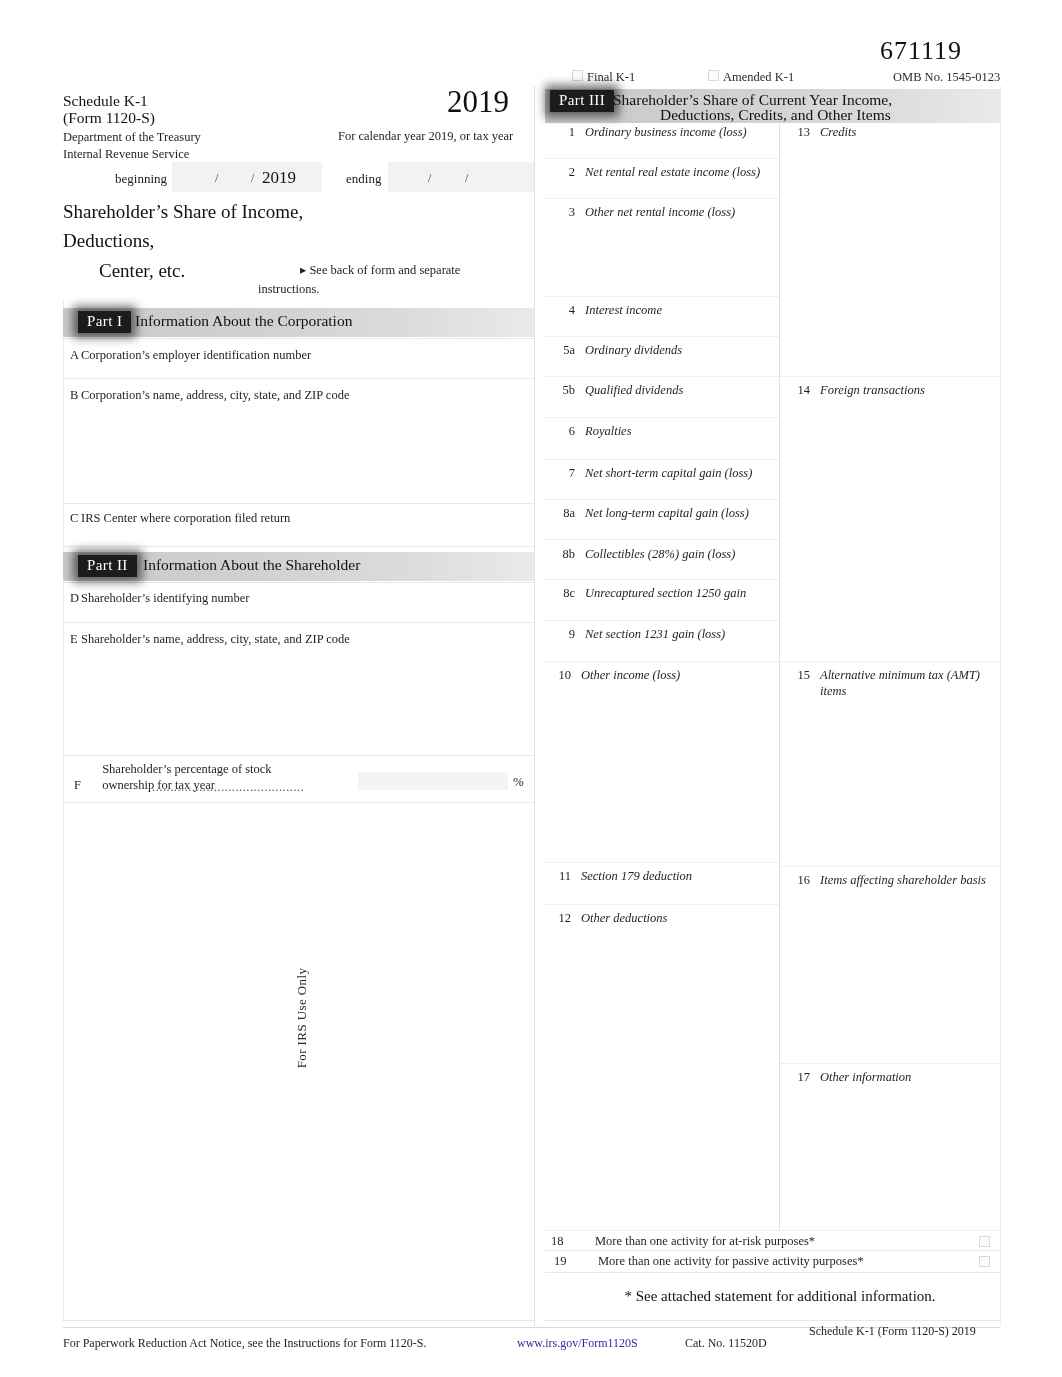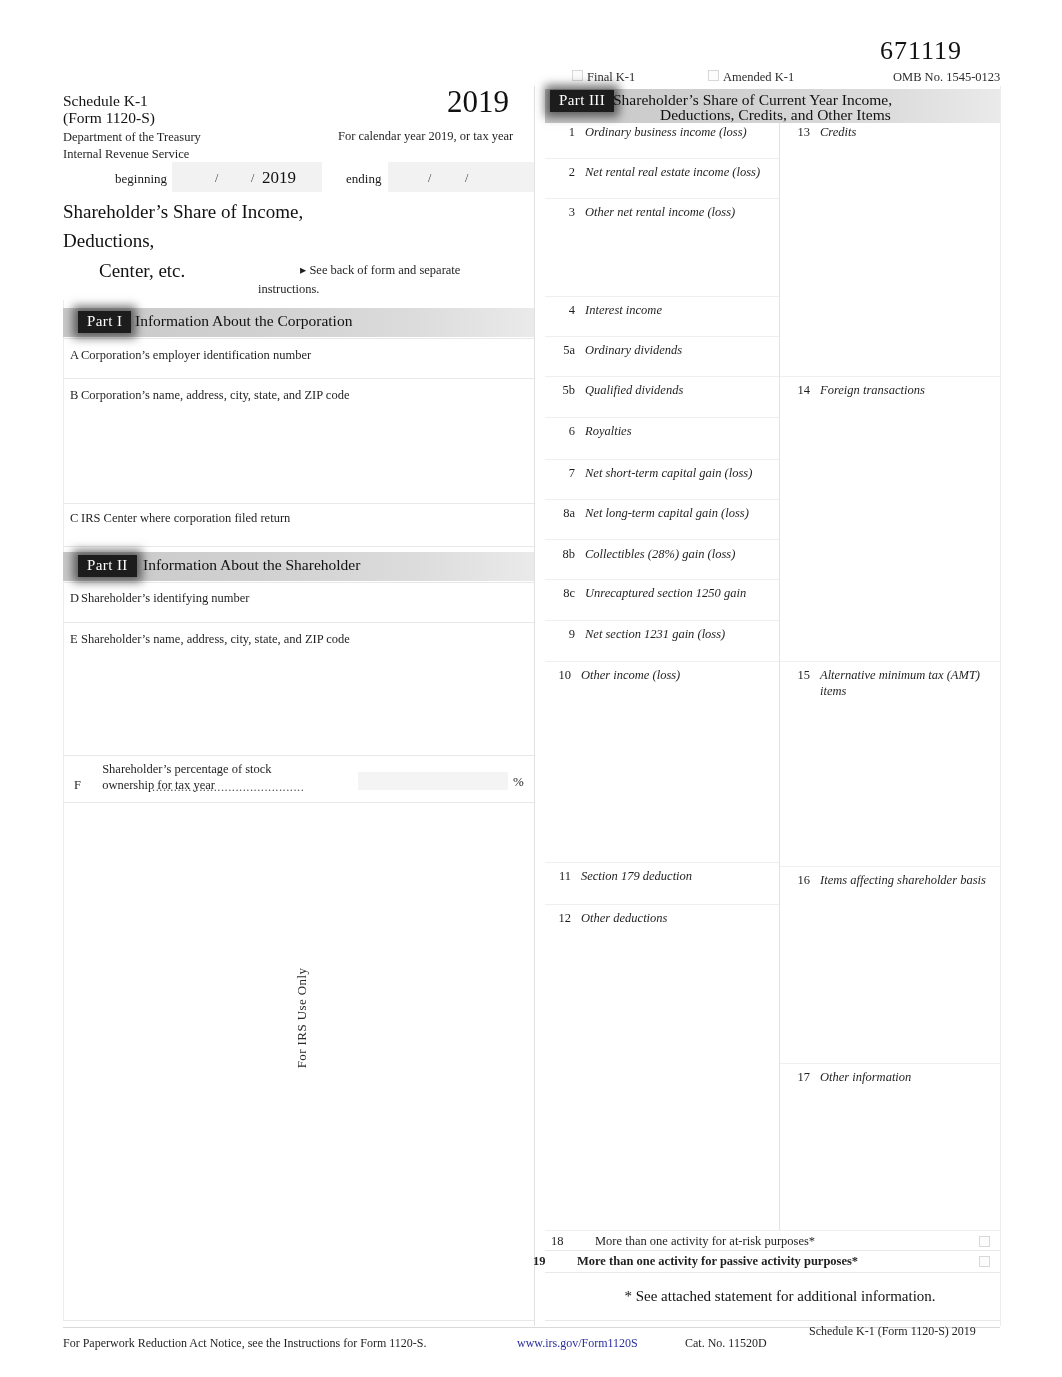--- a/index.html
+++ b/index.html
@@ -462,21 +462,21 @@
     <span class="txt">Other information</span>
   </div>
   <div class="abs" style="left:781px; top:1086px; width:218px; height:142px;"></div>
 
   <div class="footrow" style="left:551px; top:1234px; width:440px;">
     <span class="num">18</span>
     <span class="txt">More than one activity for at-risk purposes*</span>
   </div>
   <div class="checkbox" style="left:979px; top:1236px;"></div>
 
-  <div class="footrow" style="left:533px; top:1254px; width:440px;font-weight:bold;">
+  <div class="footrow" style="left:554px; top:1254px; width:440px;">
     <span class="num">19</span>
     <span class="txt">More than one activity for passive activity purposes*</span>
   </div>
   <div class="checkbox" style="left:979px; top:1256px;"></div>
 
   <div id="attached-note">* See attached statement for additional information.</div>
 
   <div class="foot" style="left:63px; top:1336px;">For Paperwork Reduction Act Notice, see the Instructions for Form 1120-S.</div>
   <div class="foot" id="foot-url" style="left:517px; top:1336px;">www.irs.gov/Form1120S</div>
   <div class="foot" style="left:685px; top:1336px;">Cat. No. 11520D</div>

